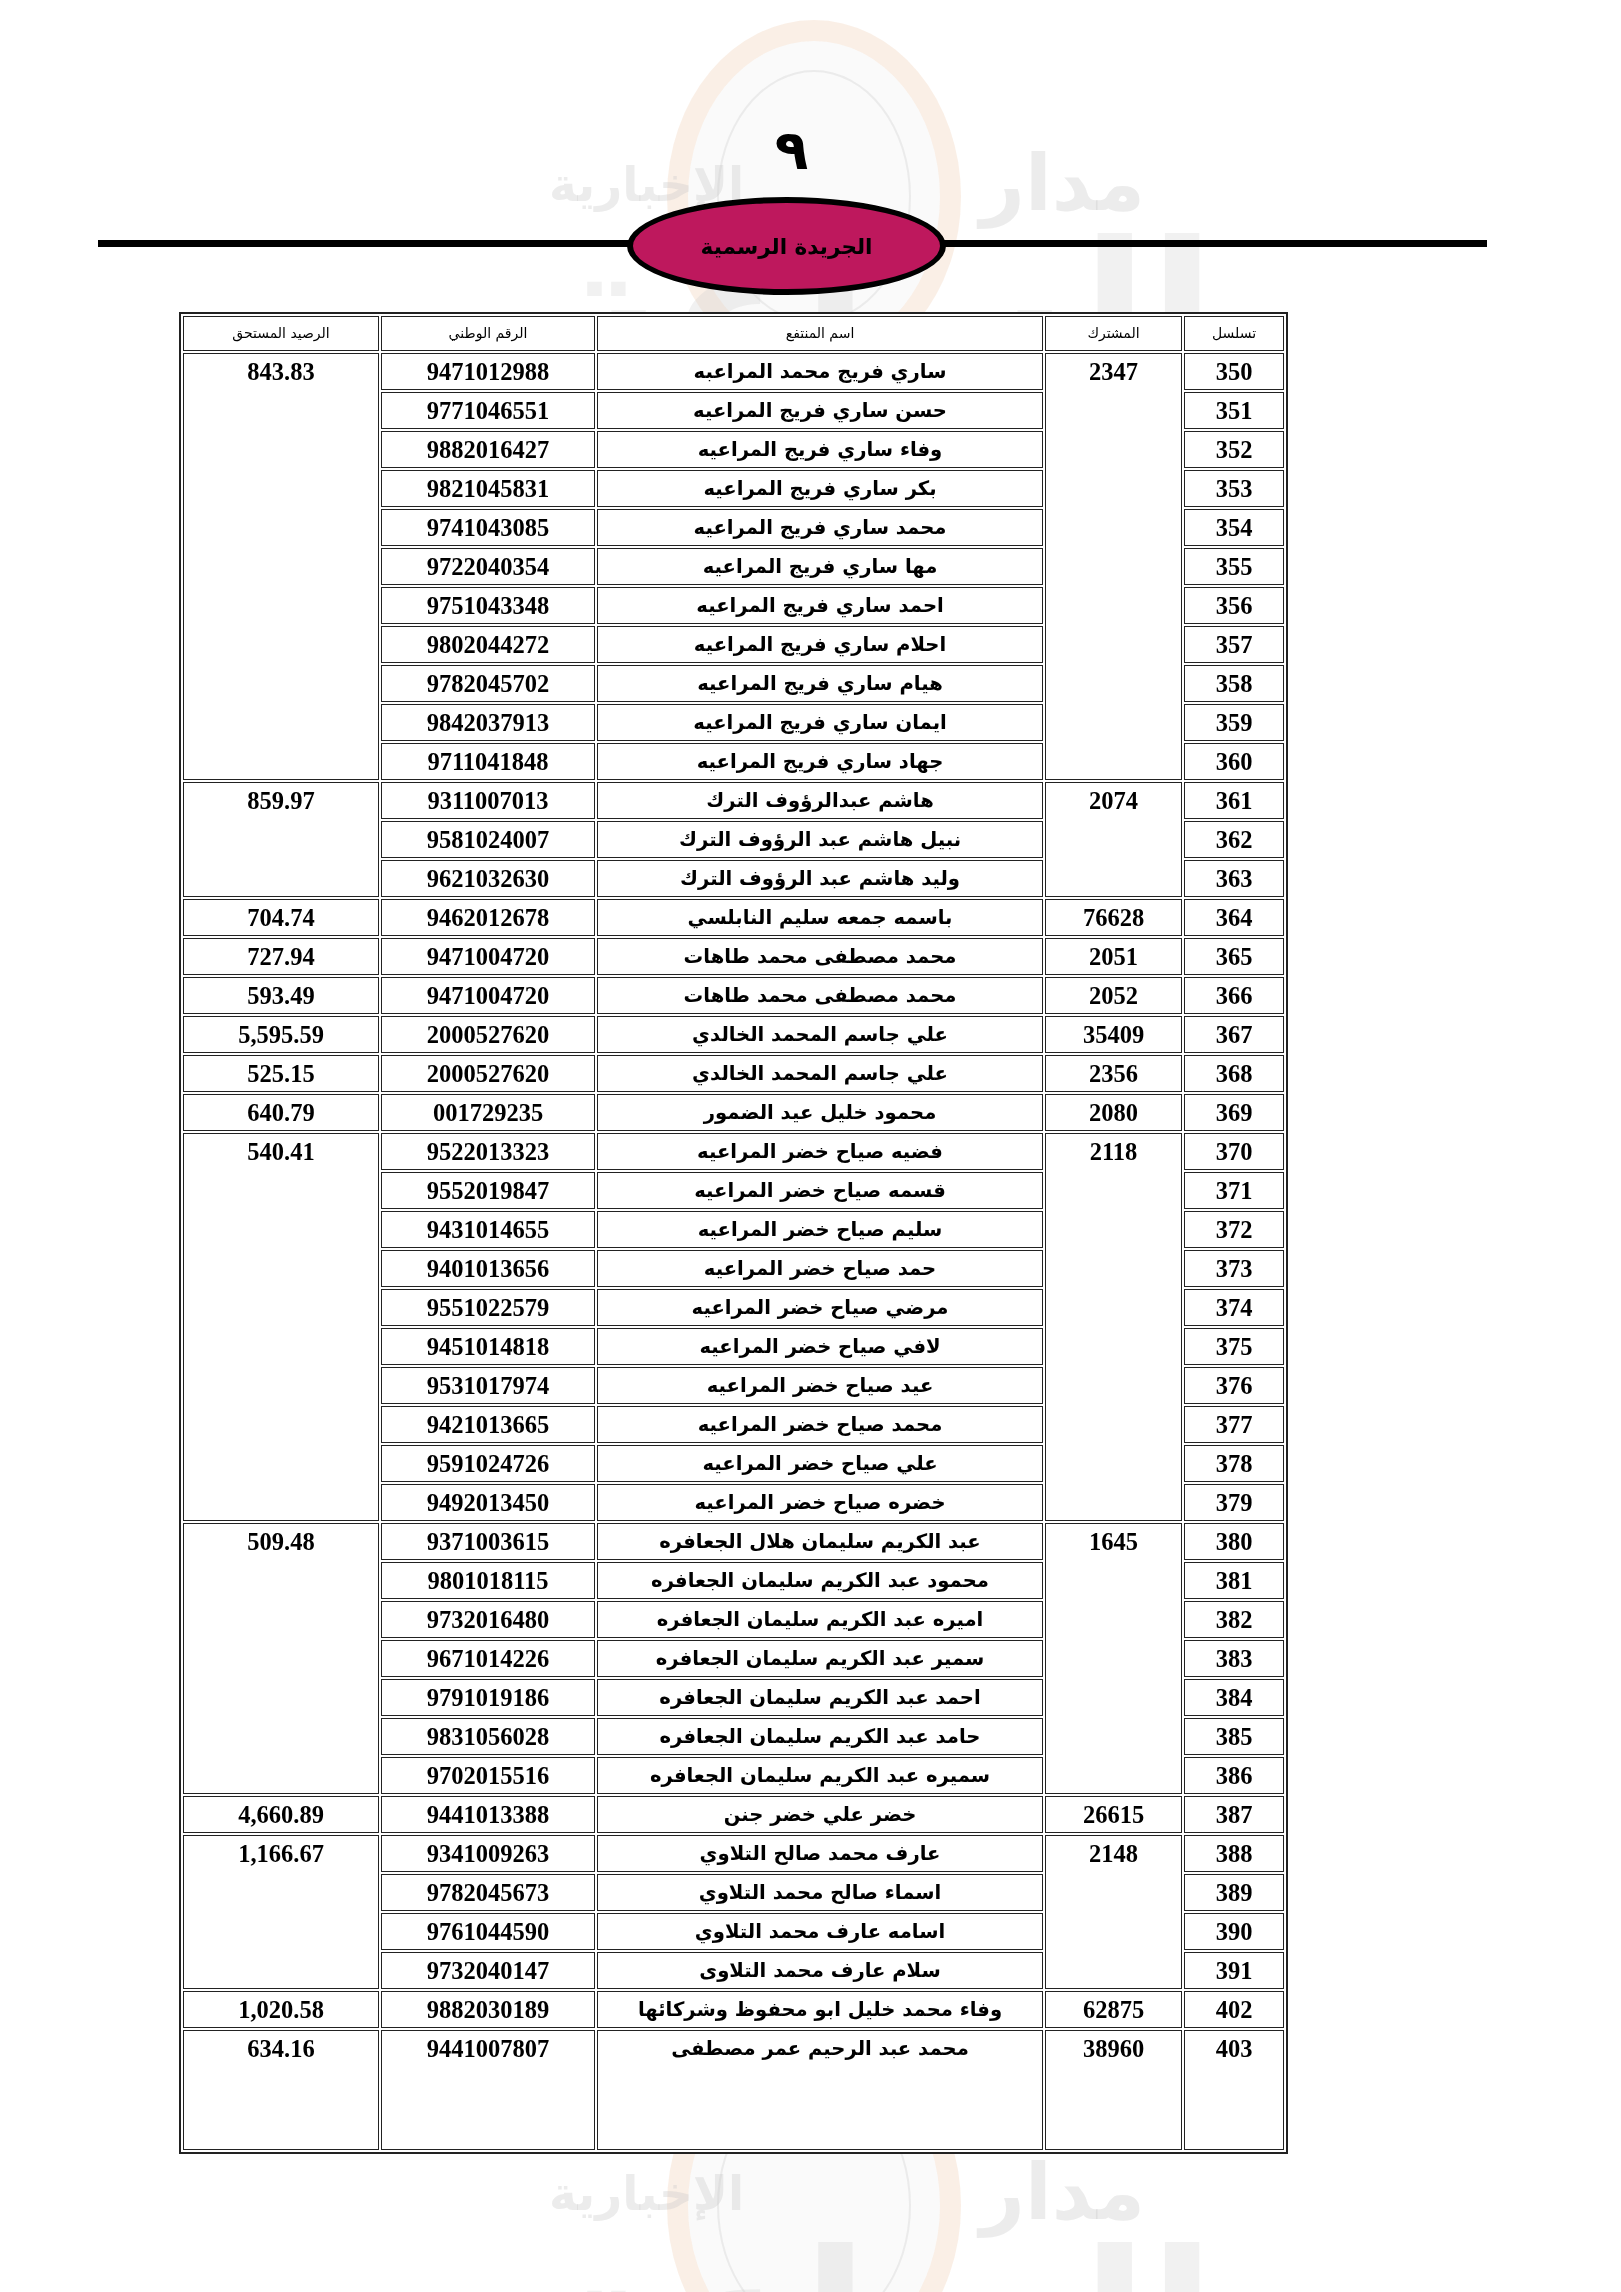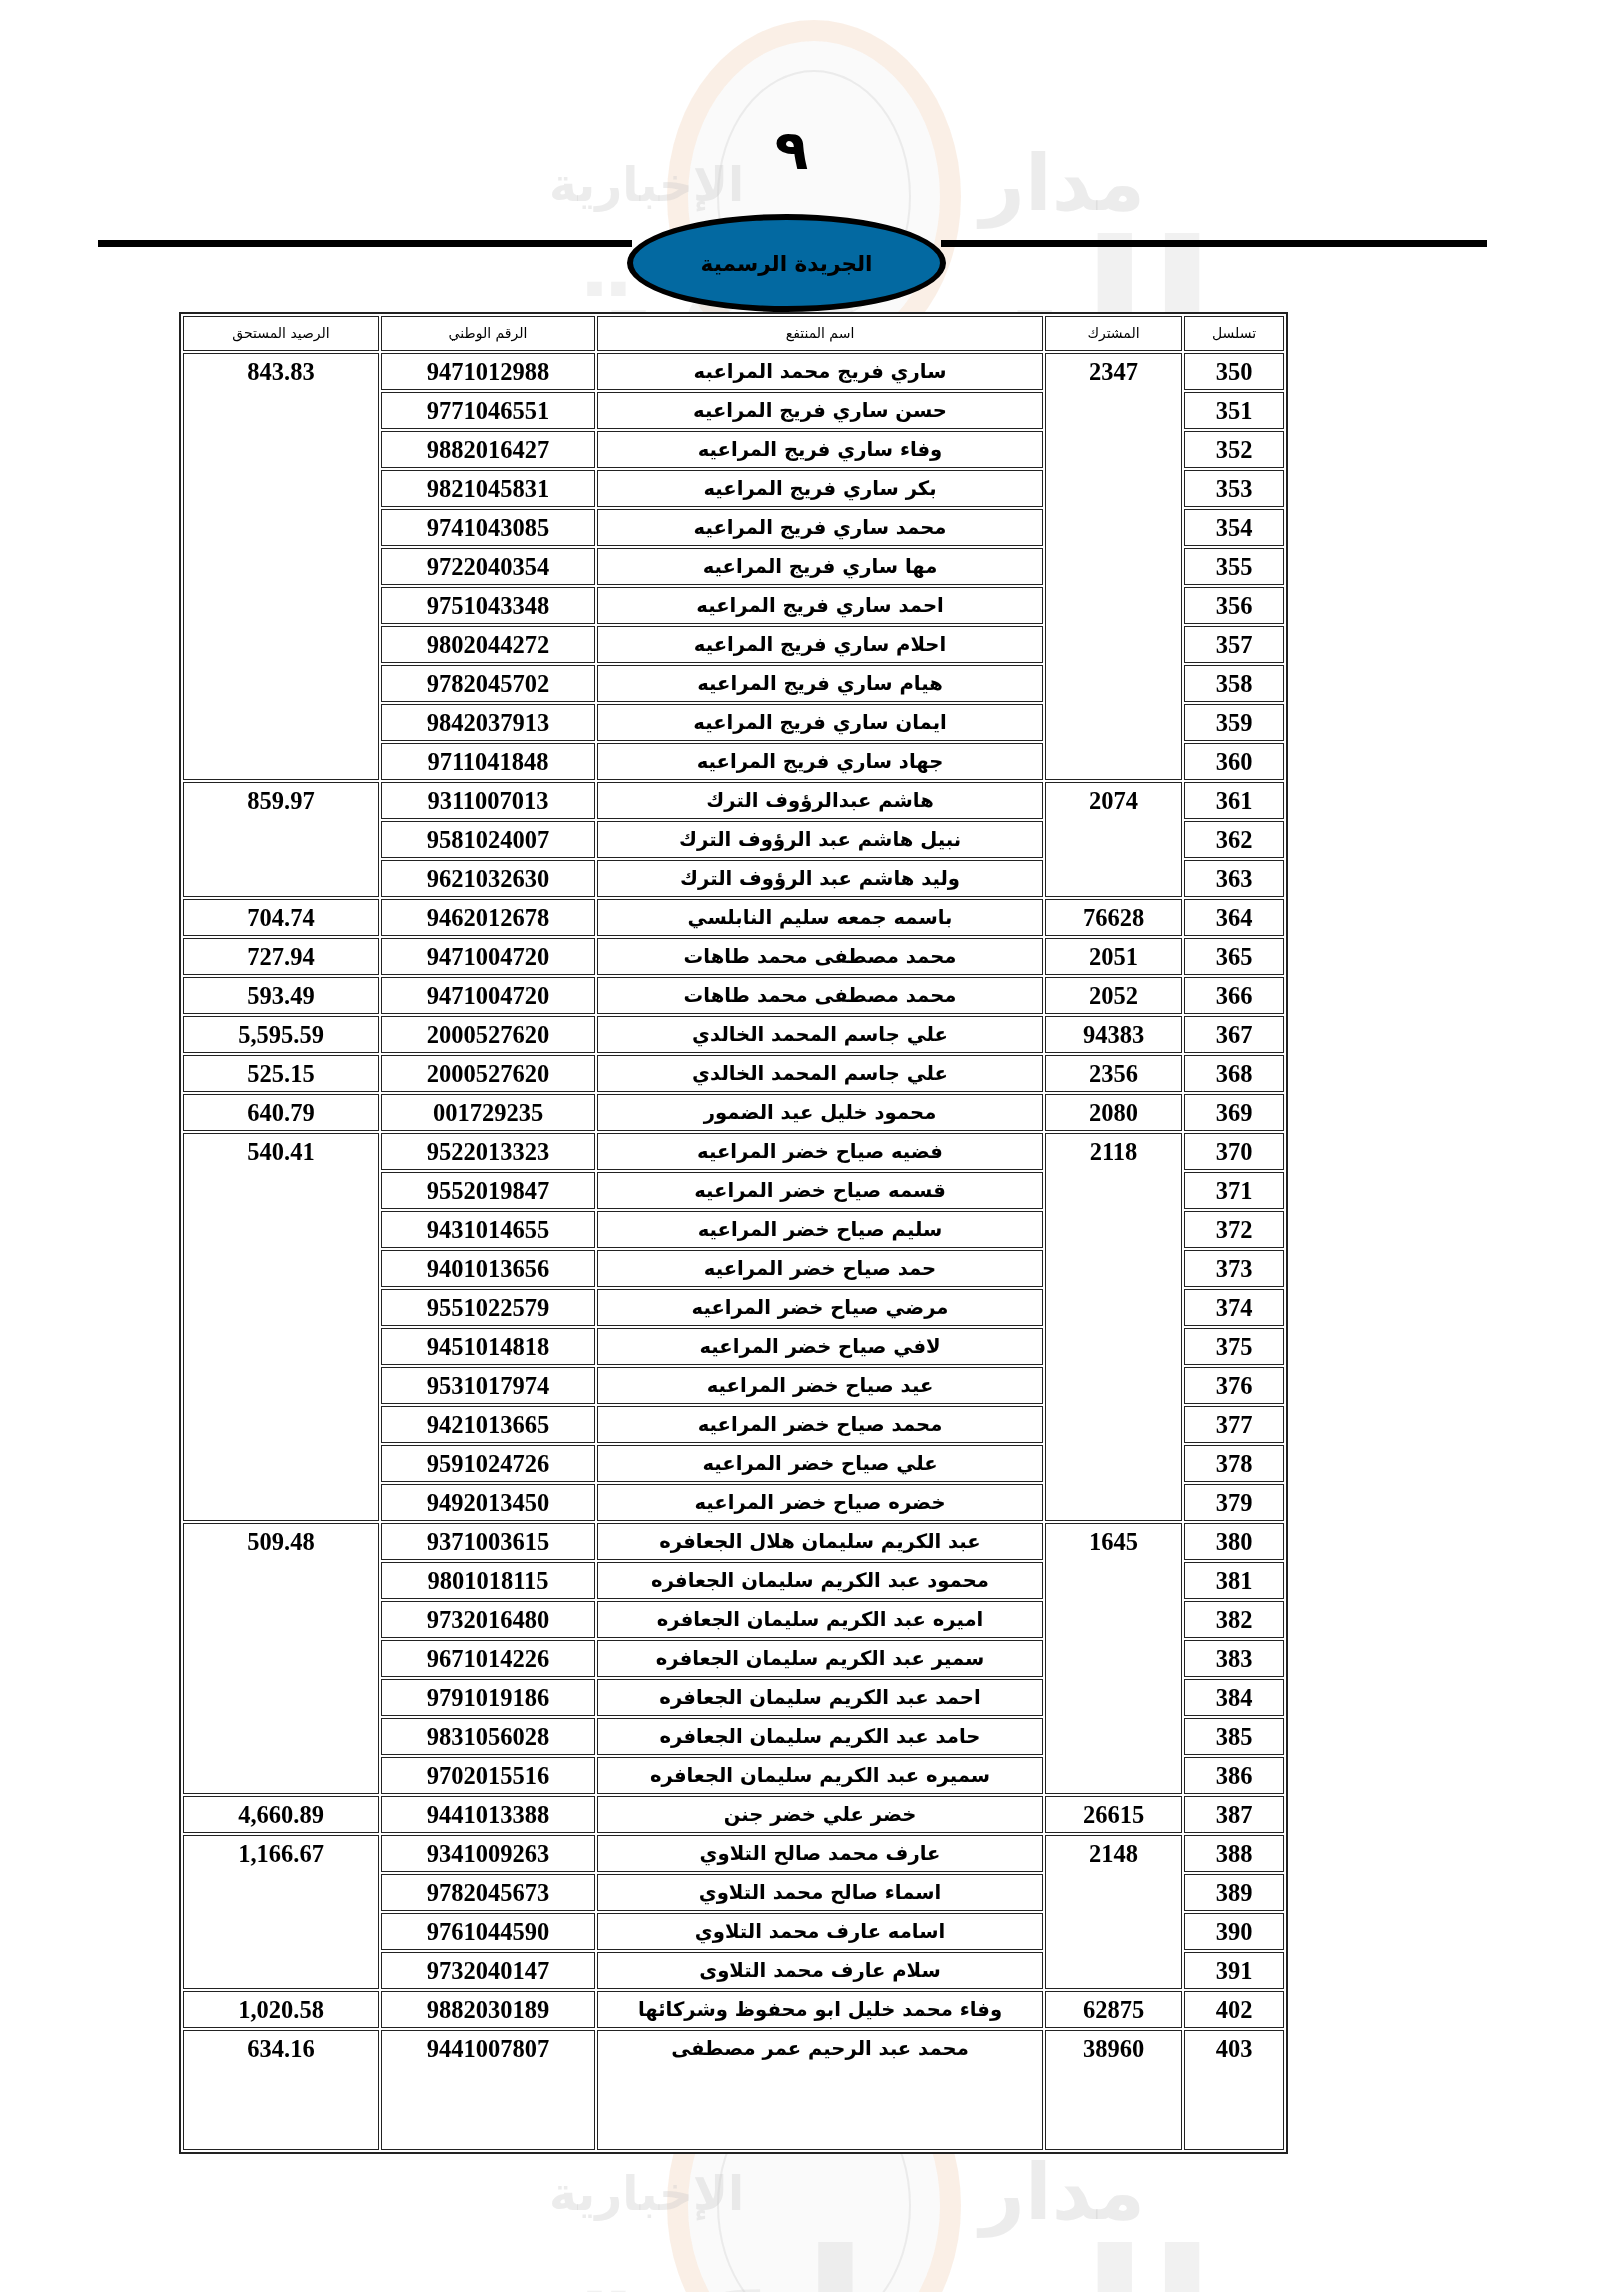--- a/index.html
+++ b/index.html
@@ -18,22 +18,22 @@
   .wm .txt-ikh { position: absolute; left: 0px; top: 137px; font-family: "DejaVu Sans", sans-serif;
                font-weight: bold; font-size: 47px; color: rgba(200,200,200,0.35); }
   .wm .txt-saa { position: absolute; left: 0px; top: 196px; font-family: "DejaVu Sans", sans-serif;
                font-weight: bold; font-size: 196px; line-height: 196px; color: rgba(205,205,205,0.28); }
 
   
   .page-number { position: absolute; left: 762px; top: 116px; width: 59px; text-align: center;
                  font-family: "DejaVu Sans", sans-serif; font-weight: bold; font-size: 55px; line-height: 69px; }
   .rule-left { position: absolute; left: 98px; top: 240px; width: 534px; height: 6.9px; background: #000; }
   .rule-right { position: absolute; left: 941px; top: 240px; width: 546px; height: 6.9px; background: #000; }
-  .oval { position: absolute; left: 627px; top: 214px; width: 319px; height: 98px; border: 6.9px solid #000;
-          border-radius: 50%; box-sizing: border-box; background: #0369a1;
+  .oval { position: absolute; left: 627px; top: 197px; width: 319px; height: 98px; border: 6.9px solid #000;
+          border-radius: 50%; box-sizing: border-box; background: #be185d;
           display: flex; align-items: center; justify-content: center; }
   .oval span { font-family: "DejaVu Sans", sans-serif; font-weight: bold; font-size: 21.6px; }
 
   
   .tbl-wrap { position: absolute; left: 179px; top: 312px; width: 1099px; }
   table { border-collapse: separate; border-spacing: 2px; width: 1099px; direction: rtl;
           border: 2px solid #222; table-layout: fixed; background: #fff; }
   td, th { border: 1.5px solid #222; padding: 0; text-align: center; vertical-align: top;
            background: transparent; }
   th { font-family: "DejaVu Sans", sans-serif; font-weight: normal; font-size: 14px; height: 33px;
@@ -200,21 +200,21 @@
         </tr>
         <tr>
           <td>366</td>
           <td class="span-cell" rowspan="1">2052</td>
           <td class="name">محمد مصطفى محمد طاهات</td>
           <td>9471004720</td>
           <td class="span-cell" rowspan="1">593.49</td>
         </tr>
         <tr>
           <td>367</td>
-          <td class="span-cell" rowspan="1">94383</td>
+          <td class="span-cell" rowspan="1">35409</td>
           <td class="name">علي جاسم المحمد الخالدي</td>
           <td>2000527620</td>
           <td class="span-cell" rowspan="1">5,595.59</td>
         </tr>
         <tr>
           <td>368</td>
           <td class="span-cell" rowspan="1">2356</td>
           <td class="name">علي جاسم المحمد الخالدي</td>
           <td>2000527620</td>
           <td class="span-cell" rowspan="1">525.15</td>

